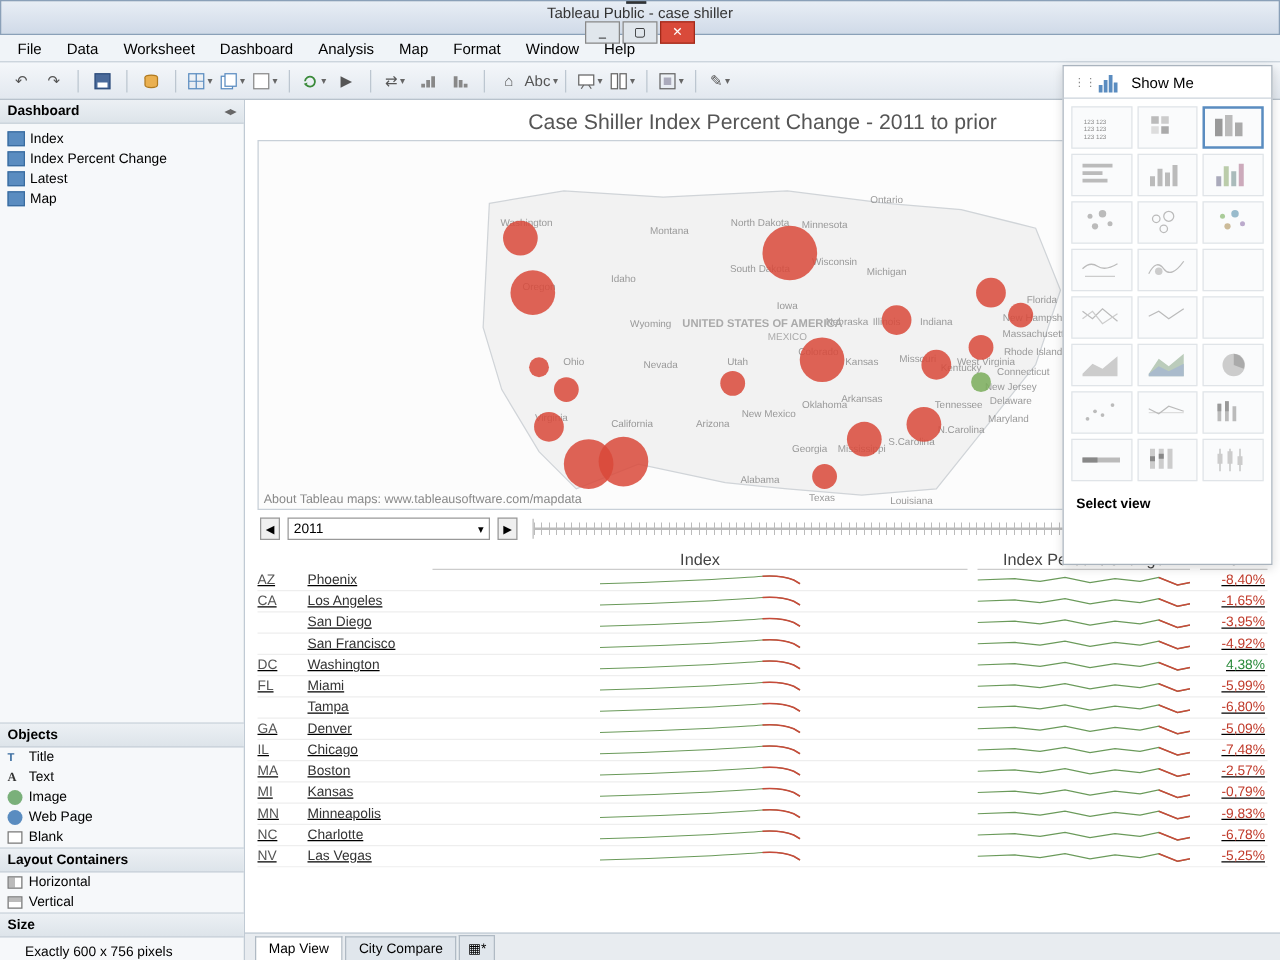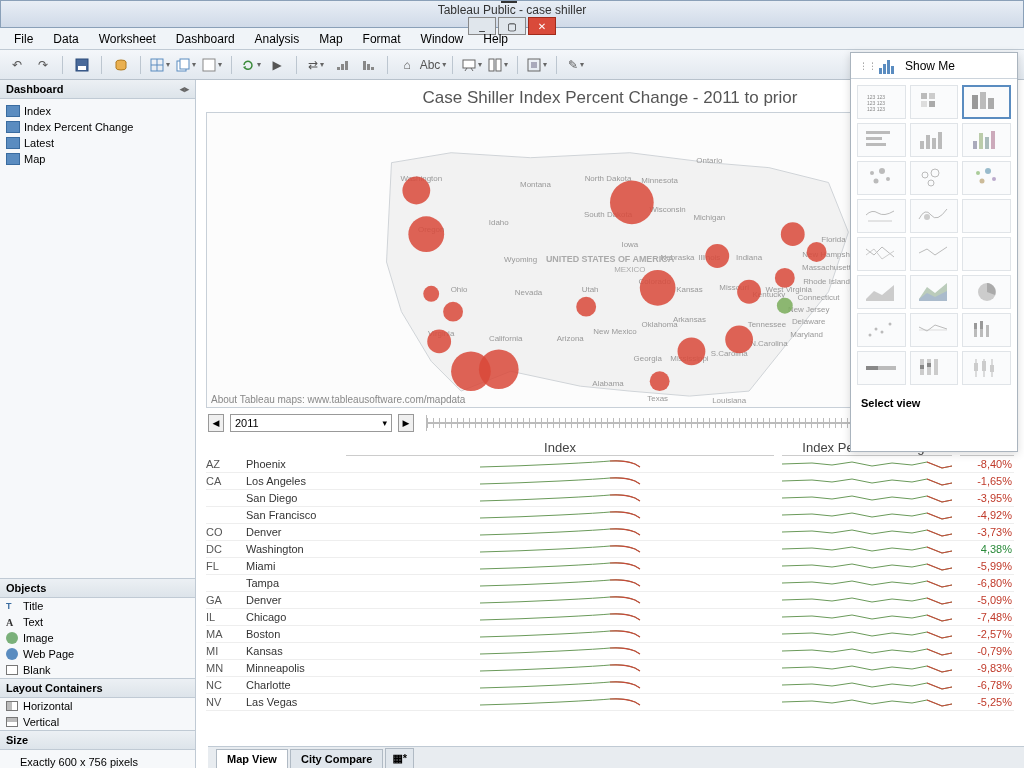--- a/index.html
+++ b/index.html
@@ -73,33 +73,33 @@
 .view-mode .vm { width:16px; height:16px; border:1px solid #888; display:flex;align-items:center;justify-content:center;font-size:8px;}
 
 
 .table-headers { display:flex; padding: 2px 10px 0 10px; font-size:13px; color:#444; }
 .th-state { width: 40px; }
 .th-city { width: 100px; }
 .th-index { flex:1; text-align:center; border-bottom:1px solid #ccc; margin-right:8px;}
 .th-ipc { width: 170px; text-align:center; border-bottom:1px solid #ccc; margin-right:8px;}
 .th-yoy { width: 54px; text-align:center; border-bottom:1px solid #ccc;}
 .data-rows { padding: 0 10px; overflow:hidden; }
-.data-row { display:flex; height:17px; align-items:center; border-bottom:1px solid #eee; font-size:11px; }
+.data-row { display:flex; height:17px; align-items:center; border-bottom:1px solid #eee; font-size:11px;text-decoration:underline; }
 .cell-state { width:40px; color:#555; }
 .cell-city { width:100px; color:#333; }
 .cell-spark { flex:1; height:14px; margin-right:8px;}
 .cell-spark svg { width:100%; height:14px; }
 .cell-spark2 { width:170px; height:14px; margin-right:8px;}
 .cell-spark2 svg{width:100%;height:14px;}
 .cell-yoy { width:54px; text-align:right; padding-right:2px;}
 .yoy-neg { color:#c03a2a; }
 .yoy-pos { color:#2a8a3a; }
 
 
-.bottom-tabs { height: 22px; background:#e8ecf0; border-top:1px solid #c0cad4; display:flex; align-items:flex-end; padding-left:8px; font-size:11px; position:absolute; bottom:0; left:12px; right:0;font-weight:bold;}
+.bottom-tabs { height: 22px; background:#e8ecf0; border-top:1px solid #c0cad4; display:flex; align-items:flex-end; padding-left:8px; font-size:11px; position:absolute; bottom:0; left:0; right:0;}
 .btab { padding: 3px 10px; border:1px solid #b0bac4; border-bottom:none; background:#fff; margin-right:2px; border-radius: 0 0 0 0;}
 .btab.inactive { background:#e0e6ec; }
 .btab.new { padding:3px 6px; }
 
 
 .showme { position:absolute; top: 52px; right: 6px; width: 168px; height: 400px; background:#fff; border:1px solid #aab4be; box-shadow: 0 2px 8px rgba(0,0,0,0.15); z-index:10; }
 .showme-header { height:26px; border-bottom:1px solid #ccd4dc; display:flex; align-items:center; padding:0 8px; font-size:12px;}
 .showme-header .sm-icon { width:20px; height:16px; margin-right:6px; display:flex; align-items:flex-end; gap:1px;}
 .sm-icon span{width:3px; background:#5a8cc0;}
 .showme-grid { display:grid; grid-template-columns: repeat(3, 1fr); gap:4px; padding:6px; }
@@ -452,33 +452,20 @@
               <path d="M0 10 Q40 9 80 7 T130 4 Q145 3 155 7 L160 10" fill="none" stroke="#6a9a5a" stroke-width="1"></path>
               <path d="M130 4 Q145 3 155 7 L160 10" fill="none" stroke="#c84a3a" stroke-width="1.2"></path>
             </svg></div>
           <div class="cell-spark2"><svg viewBox="0 0 170 14">
               <path d="M0 7 L30 6 L50 8 L70 5 L90 9 L110 6 L130 8 L145 5 L160 11 L170 9" fill="none" stroke="#6a9a5a" stroke-width="1"></path>
               <path d="M145 5 L160 11 L170 9" fill="none" stroke="#c84a3a" stroke-width="1.2"></path>
             </svg></div>
           <div class="cell-yoy yoy-neg">-4,92%</div>
         </div>
         <div class="data-row">
-          <div class="cell-state">CO</div>
-          <div class="cell-city">Denver</div>
-          <div class="cell-spark"><svg viewBox="0 0 160 14">
-              <path d="M0 10 Q40 9 80 7 T130 4 Q145 3 155 7 L160 10" fill="none" stroke="#6a9a5a" stroke-width="1"></path>
-              <path d="M130 4 Q145 3 155 7 L160 10" fill="none" stroke="#c84a3a" stroke-width="1.2"></path>
-            </svg></div>
-          <div class="cell-spark2"><svg viewBox="0 0 170 14">
-              <path d="M0 7 L30 6 L50 8 L70 5 L90 9 L110 6 L130 8 L145 5 L160 11 L170 9" fill="none" stroke="#6a9a5a" stroke-width="1"></path>
-              <path d="M145 5 L160 11 L170 9" fill="none" stroke="#c84a3a" stroke-width="1.2"></path>
-            </svg></div>
-          <div class="cell-yoy yoy-neg">-3,73%</div>
-        </div>
-        <div class="data-row">
           <div class="cell-state">DC</div>
           <div class="cell-city">Washington</div>
           <div class="cell-spark"><svg viewBox="0 0 160 14">
               <path d="M0 10 Q40 9 80 7 T130 4 Q145 3 155 7 L160 10" fill="none" stroke="#6a9a5a" stroke-width="1"></path>
               <path d="M130 4 Q145 3 155 7 L160 10" fill="none" stroke="#c84a3a" stroke-width="1.2"></path>
             </svg></div>
           <div class="cell-spark2"><svg viewBox="0 0 170 14">
               <path d="M0 7 L30 6 L50 8 L70 5 L90 9 L110 6 L130 8 L145 5 L160 11 L170 9" fill="none" stroke="#6a9a5a" stroke-width="1"></path>
               <path d="M145 5 L160 11 L170 9" fill="none" stroke="#c84a3a" stroke-width="1.2"></path>
             </svg></div>

